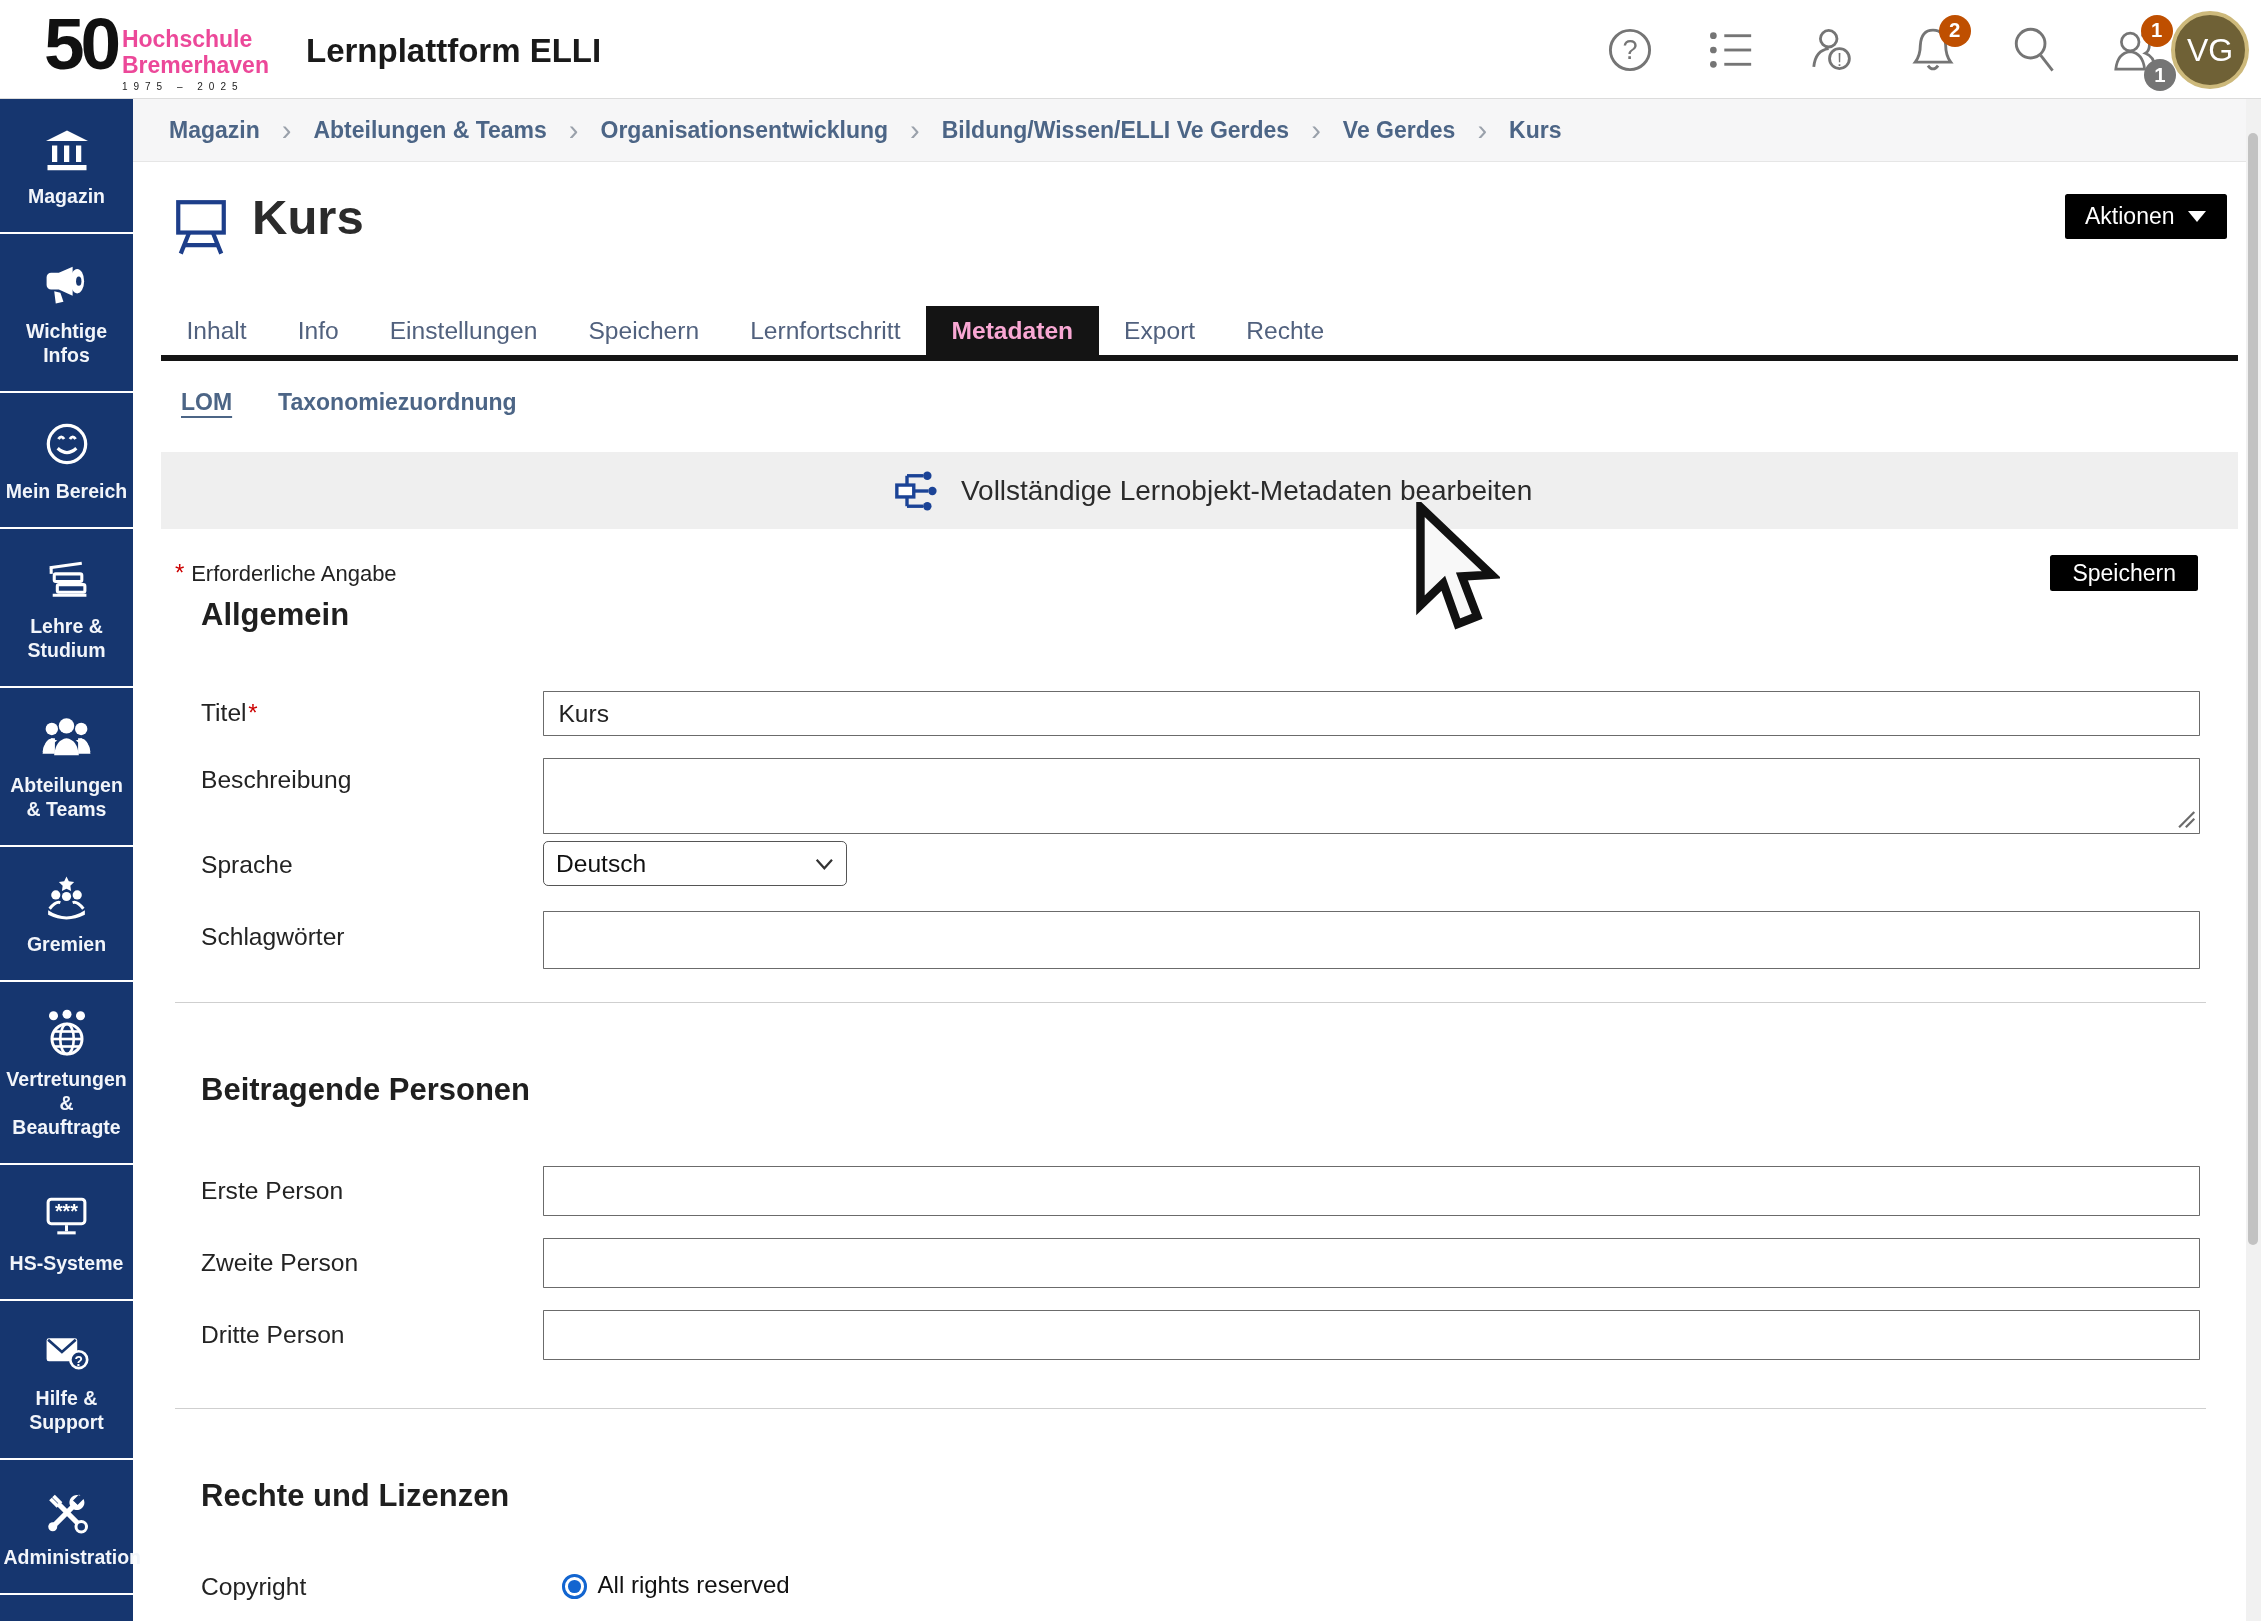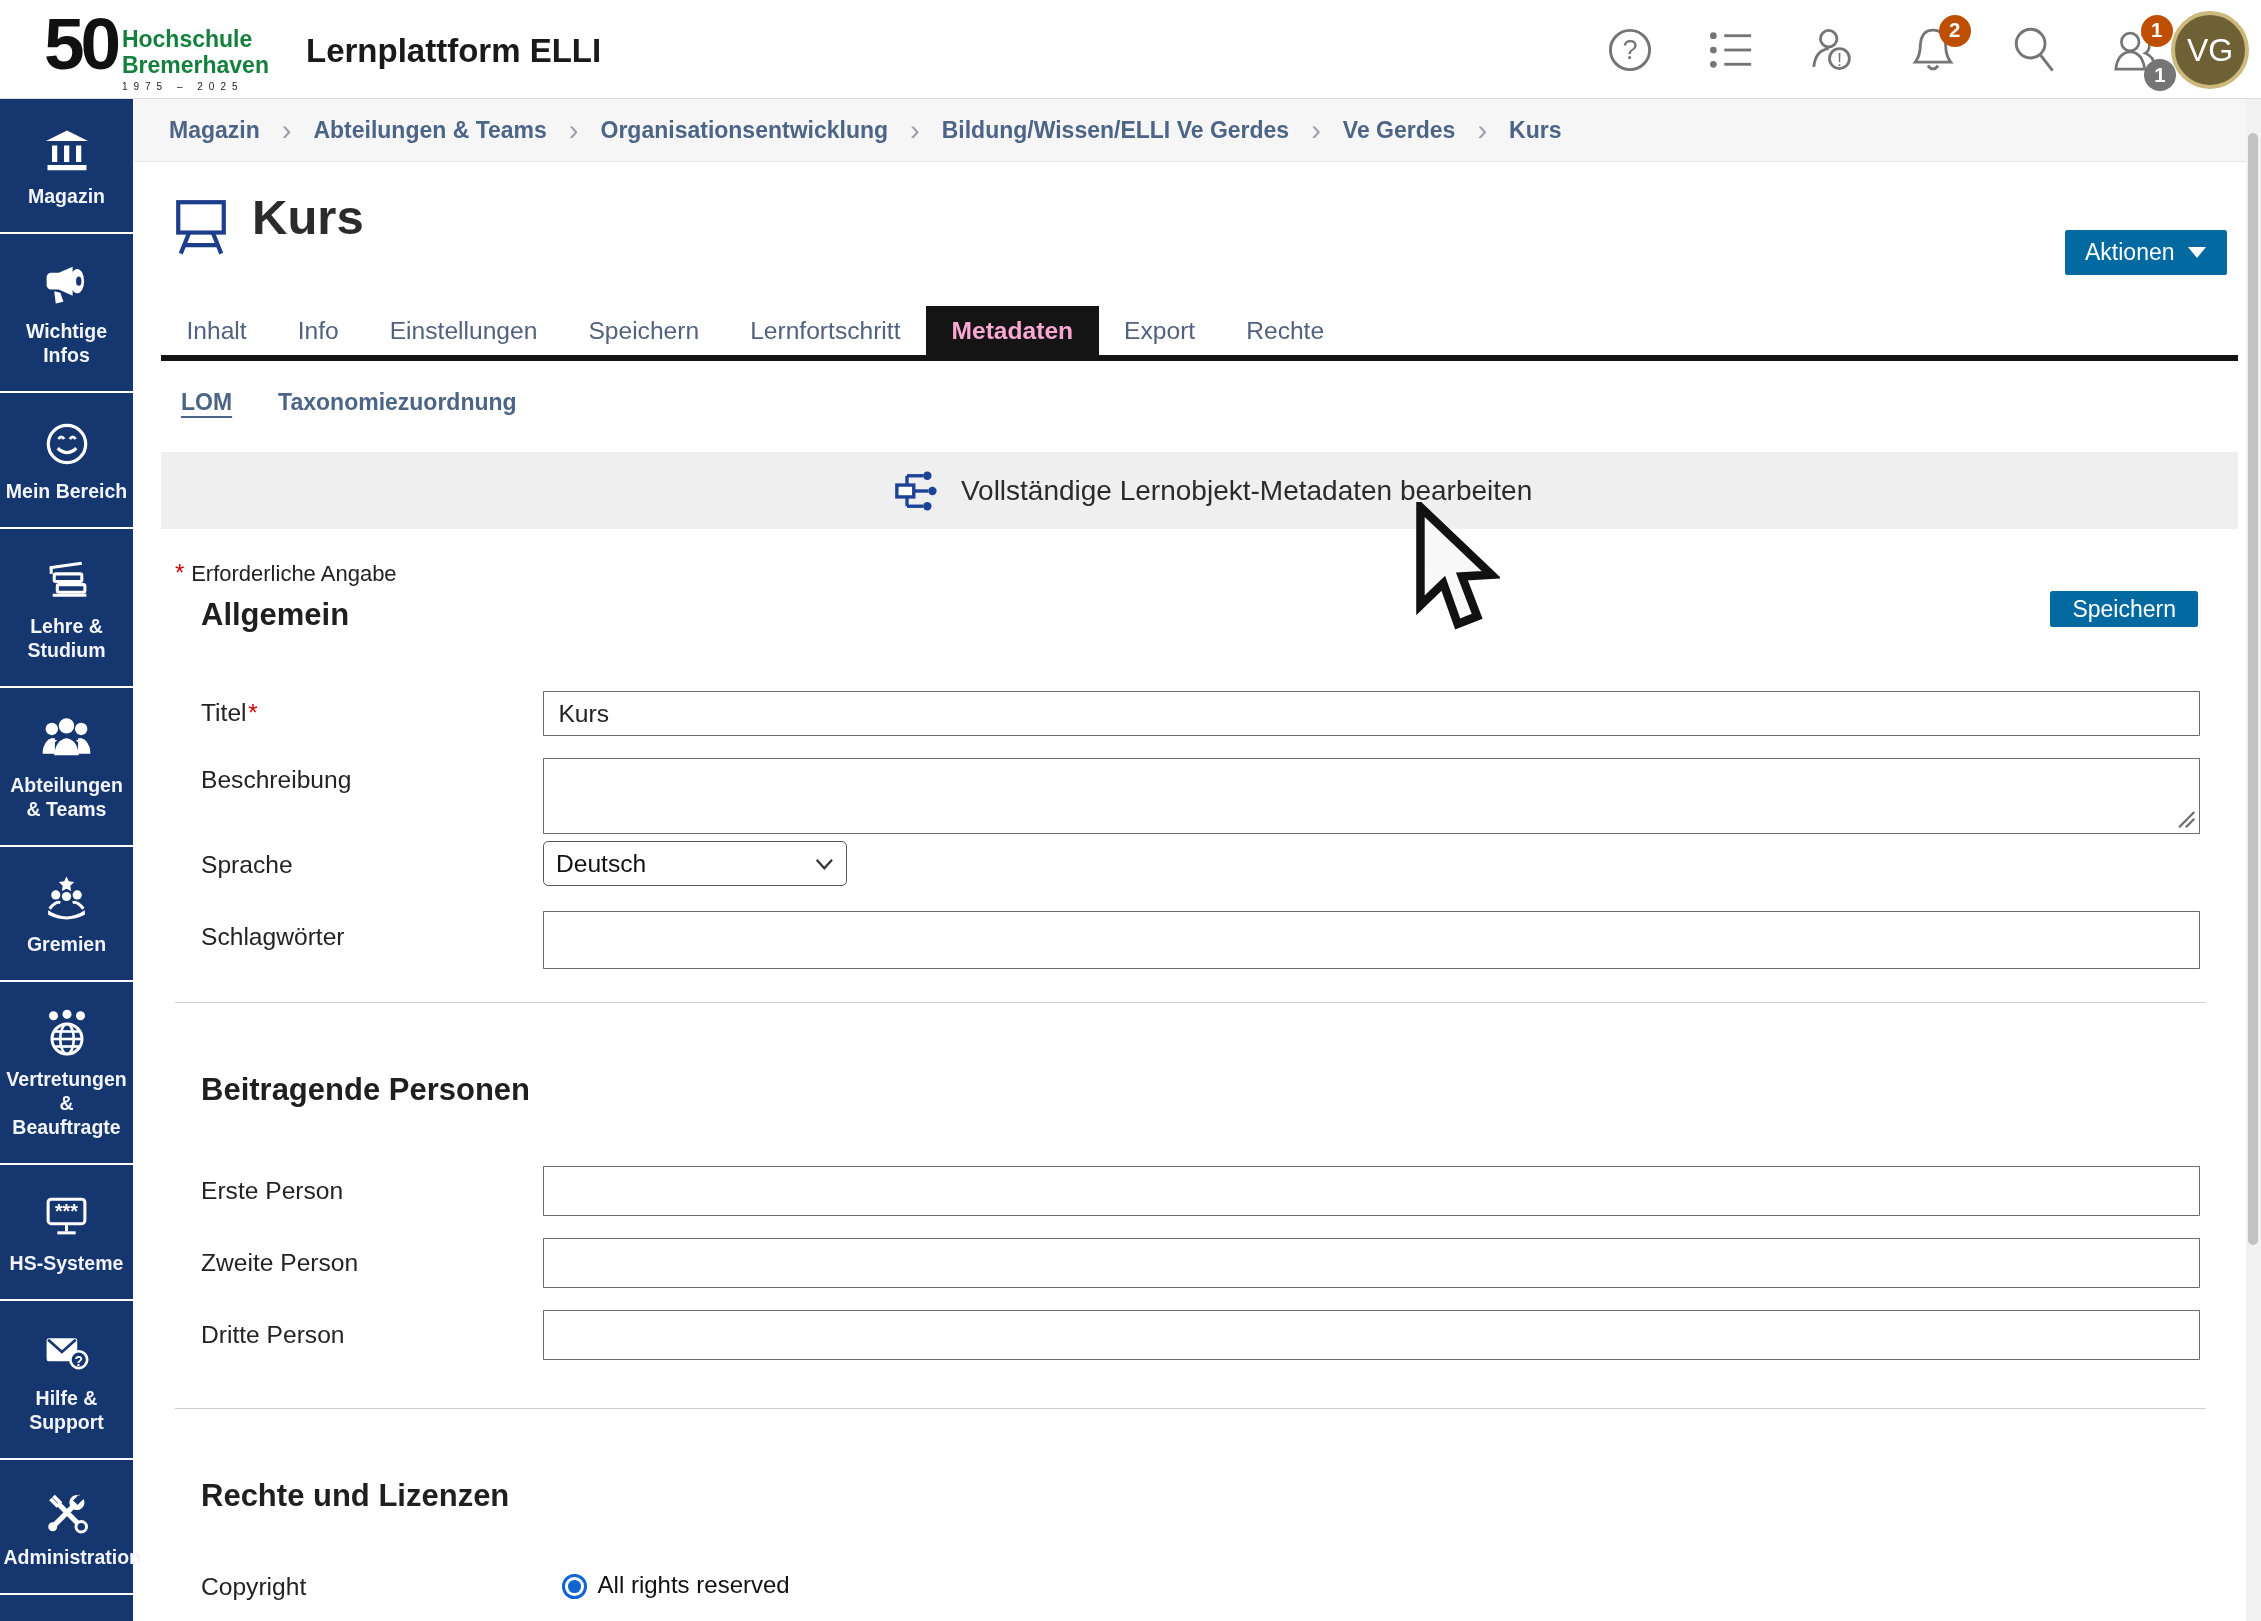--- a/index.html
+++ b/index.html
@@ -6,21 +6,21 @@
   html,body { width:2261px; height:1621px; overflow:hidden; background:#fff;
               font-family:"Liberation Sans", sans-serif; color:#2a2a2a; }
   body { position:relative; }
 
   
   .topbar { position:absolute; left:0; top:0; width:2261px; height:99px; background:#fff;
             border-bottom:1.7px solid #dcdcdc; z-index:5; }
   .logo { position:absolute; left:44px; top:5.1px; display:flex; align-items:flex-start; }
   .logo-50 { font-size:73px; font-weight:800; letter-spacing:-4.2px; color:#111; line-height:78px; }
   .logo-txt { margin-left:5.1px; margin-top:22px; }
-  .logo-name { font-size:23px; font-weight:700; color:#15803d; line-height:25.5px; }
+  .logo-name { font-size:23px; font-weight:700; color:#ec4899; line-height:25.5px; }
   .logo-years { font-size:10px; letter-spacing:6px; color:#222; margin-top:3.4px; }
   .app-title { position:absolute; left:306px; top:32px; font-size:33px; font-weight:700; color:#1a1a1a; }
 
   .topbar-icons { position:absolute; right:102px; top:0; height:99px; display:flex; align-items:center; gap:53px; }
   .tico { position:relative; width:48px; height:53px; display:flex; align-items:center; justify-content:center; cursor:pointer; }
   .tico svg { stroke:#757575; fill:none; stroke-width:3.4; }
   .badge { position:absolute; min-width:32px; height:32px; border-radius:16px; background:#bf4f00; color:#fff;
            font-size:20.4px; font-weight:700; display:flex; align-items:center; justify-content:center; padding:0 5.1px; }
   .badge.top { top:-8.5px; right:-13.6px; }
   .badge.gray { background:#757575; top:36px; right:-17px; }
@@ -40,22 +40,22 @@
   .crumbbar { position:absolute; left:133px; top:99px; right:0; height:63px; background:#f6f6f7;
               border-bottom:1.7px solid #e6e6e6; display:flex; align-items:center; padding-left:36px; z-index:3; }
   .crumb { font-size:23px; font-weight:600; color:#4c6586; cursor:pointer; }
   .crumb-sep { font-size:29px; color:#9aa1ab; margin:0 22px; font-weight:400; }
 
   
   .main { position:absolute; left:133px; top:162px; width:2113px; height:1459px; background:#fff; }
 
   .page-icon { position:absolute; left:41px; top:36px; }
   .page-title { position:absolute; left:119px; top:27px; font-size:49px; font-weight:700; color:#2b2b2b; }
-  .btn { background:#0369a1; color:#fff; border:none; border-radius:2.5px; font-size:23px;
-         font-family:"Liberation Sans", sans-serif; cursor:pointer; display:inline-flex; align-items:center;margin-top:36px; }
+  .btn { background:#000000; color:#fff; border:none; border-radius:2.5px; font-size:23px;
+         font-family:"Liberation Sans", sans-serif; cursor:pointer; display:inline-flex; align-items:center; }
   .actions-btn { position:absolute; right:19.5px; top:32px; height:45px; padding:0 20.4px; gap:13.6px; }
   .caret { width:0; height:0; border-left:9.3px solid transparent; border-right:9.3px solid transparent; border-top:11px solid #fff; }
 
   .tabbar { position:absolute; left:28px; right:8.5px; top:144px; height:55px; border-bottom:6px solid #141414; display:flex; }
   .tab { padding:0 25.5px; font-size:24.6px; color:#51617e; display:flex; align-items:center; cursor:pointer;text-align:center; }
   .tab.active { background:#141414; color:#f9a8d4; font-weight:700; }
 
   .subtabs { position:absolute; left:48px; top:227px; display:flex; gap:46px; }
   .subtab { font-size:23px; color:#4c6586; font-weight:600; cursor:pointer; }
   .subtab.active { text-decoration:underline; text-underline-offset:6px; }

